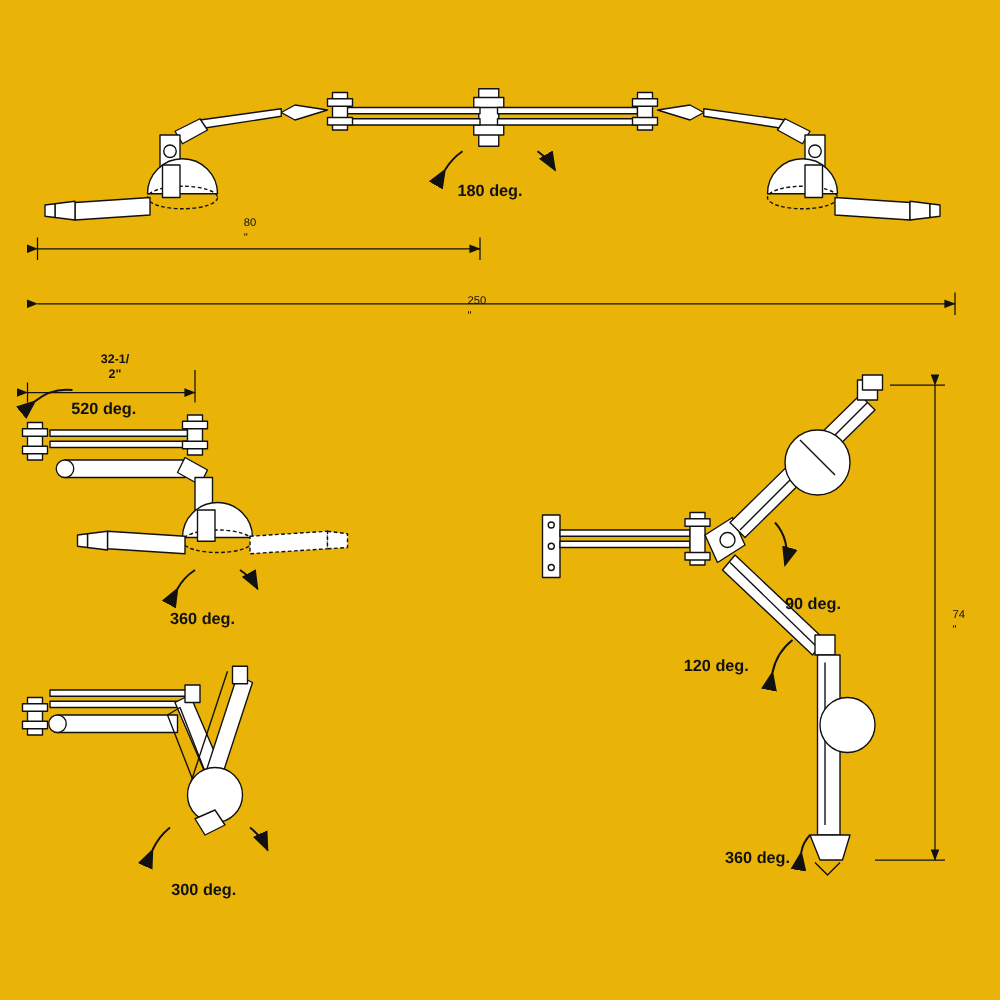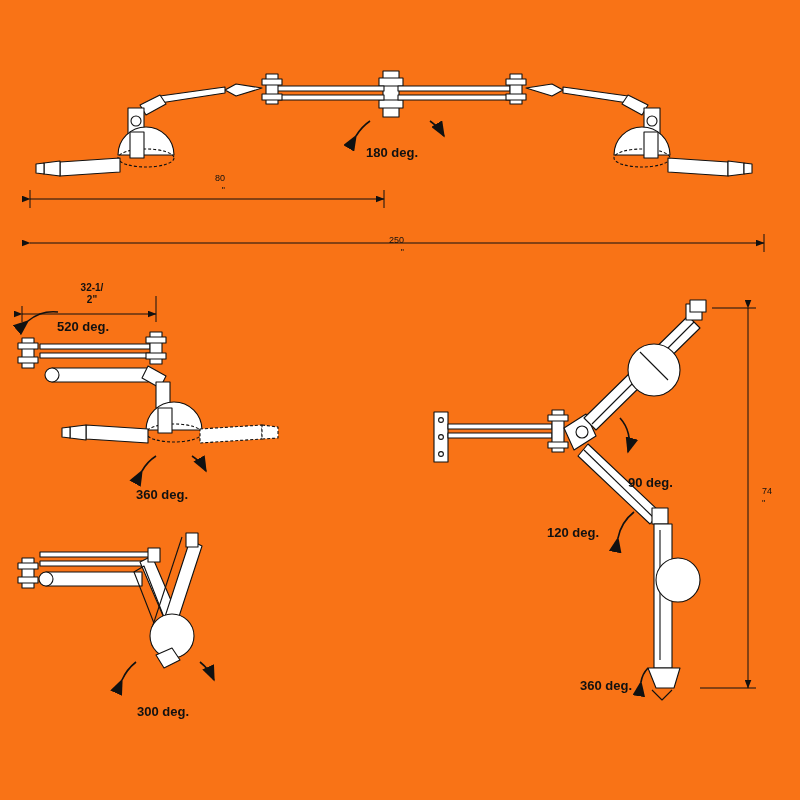--- a/index.html
+++ b/index.html
@@ -7,21 +7,21 @@
     padding: 0;
     background: #ffffff;
   }
   body {
     font-family: "Liberation Sans", sans-serif;
   }
   #sheet {
     position: relative;
     width: 800px;
     height: 800px;
-    background: #f97316;
+    background: #eab308;
     overflow: hidden;
   }
   #sheet svg {
     position: absolute;
     top: 0;
     left: 0;
   }
   .lbl {
     position: absolute;
     font-family: "Liberation Sans", sans-serif;
@@ -29,21 +29,21 @@
     white-space: pre;
     line-height: 1.05;
   }
   .lbl-deg {
     font-size: 13px;
     font-weight: 700;
   }
   .lbl-dim {
     font-size: 9px;
     font-weight: 400;
-    text-align: right;
+    text-align: left;
   }
   .lbl-dim-b {
     font-size: 10px;
     font-weight: 700;
     text-align: center;
   }
 </style>
 </head>
 <body>
 

